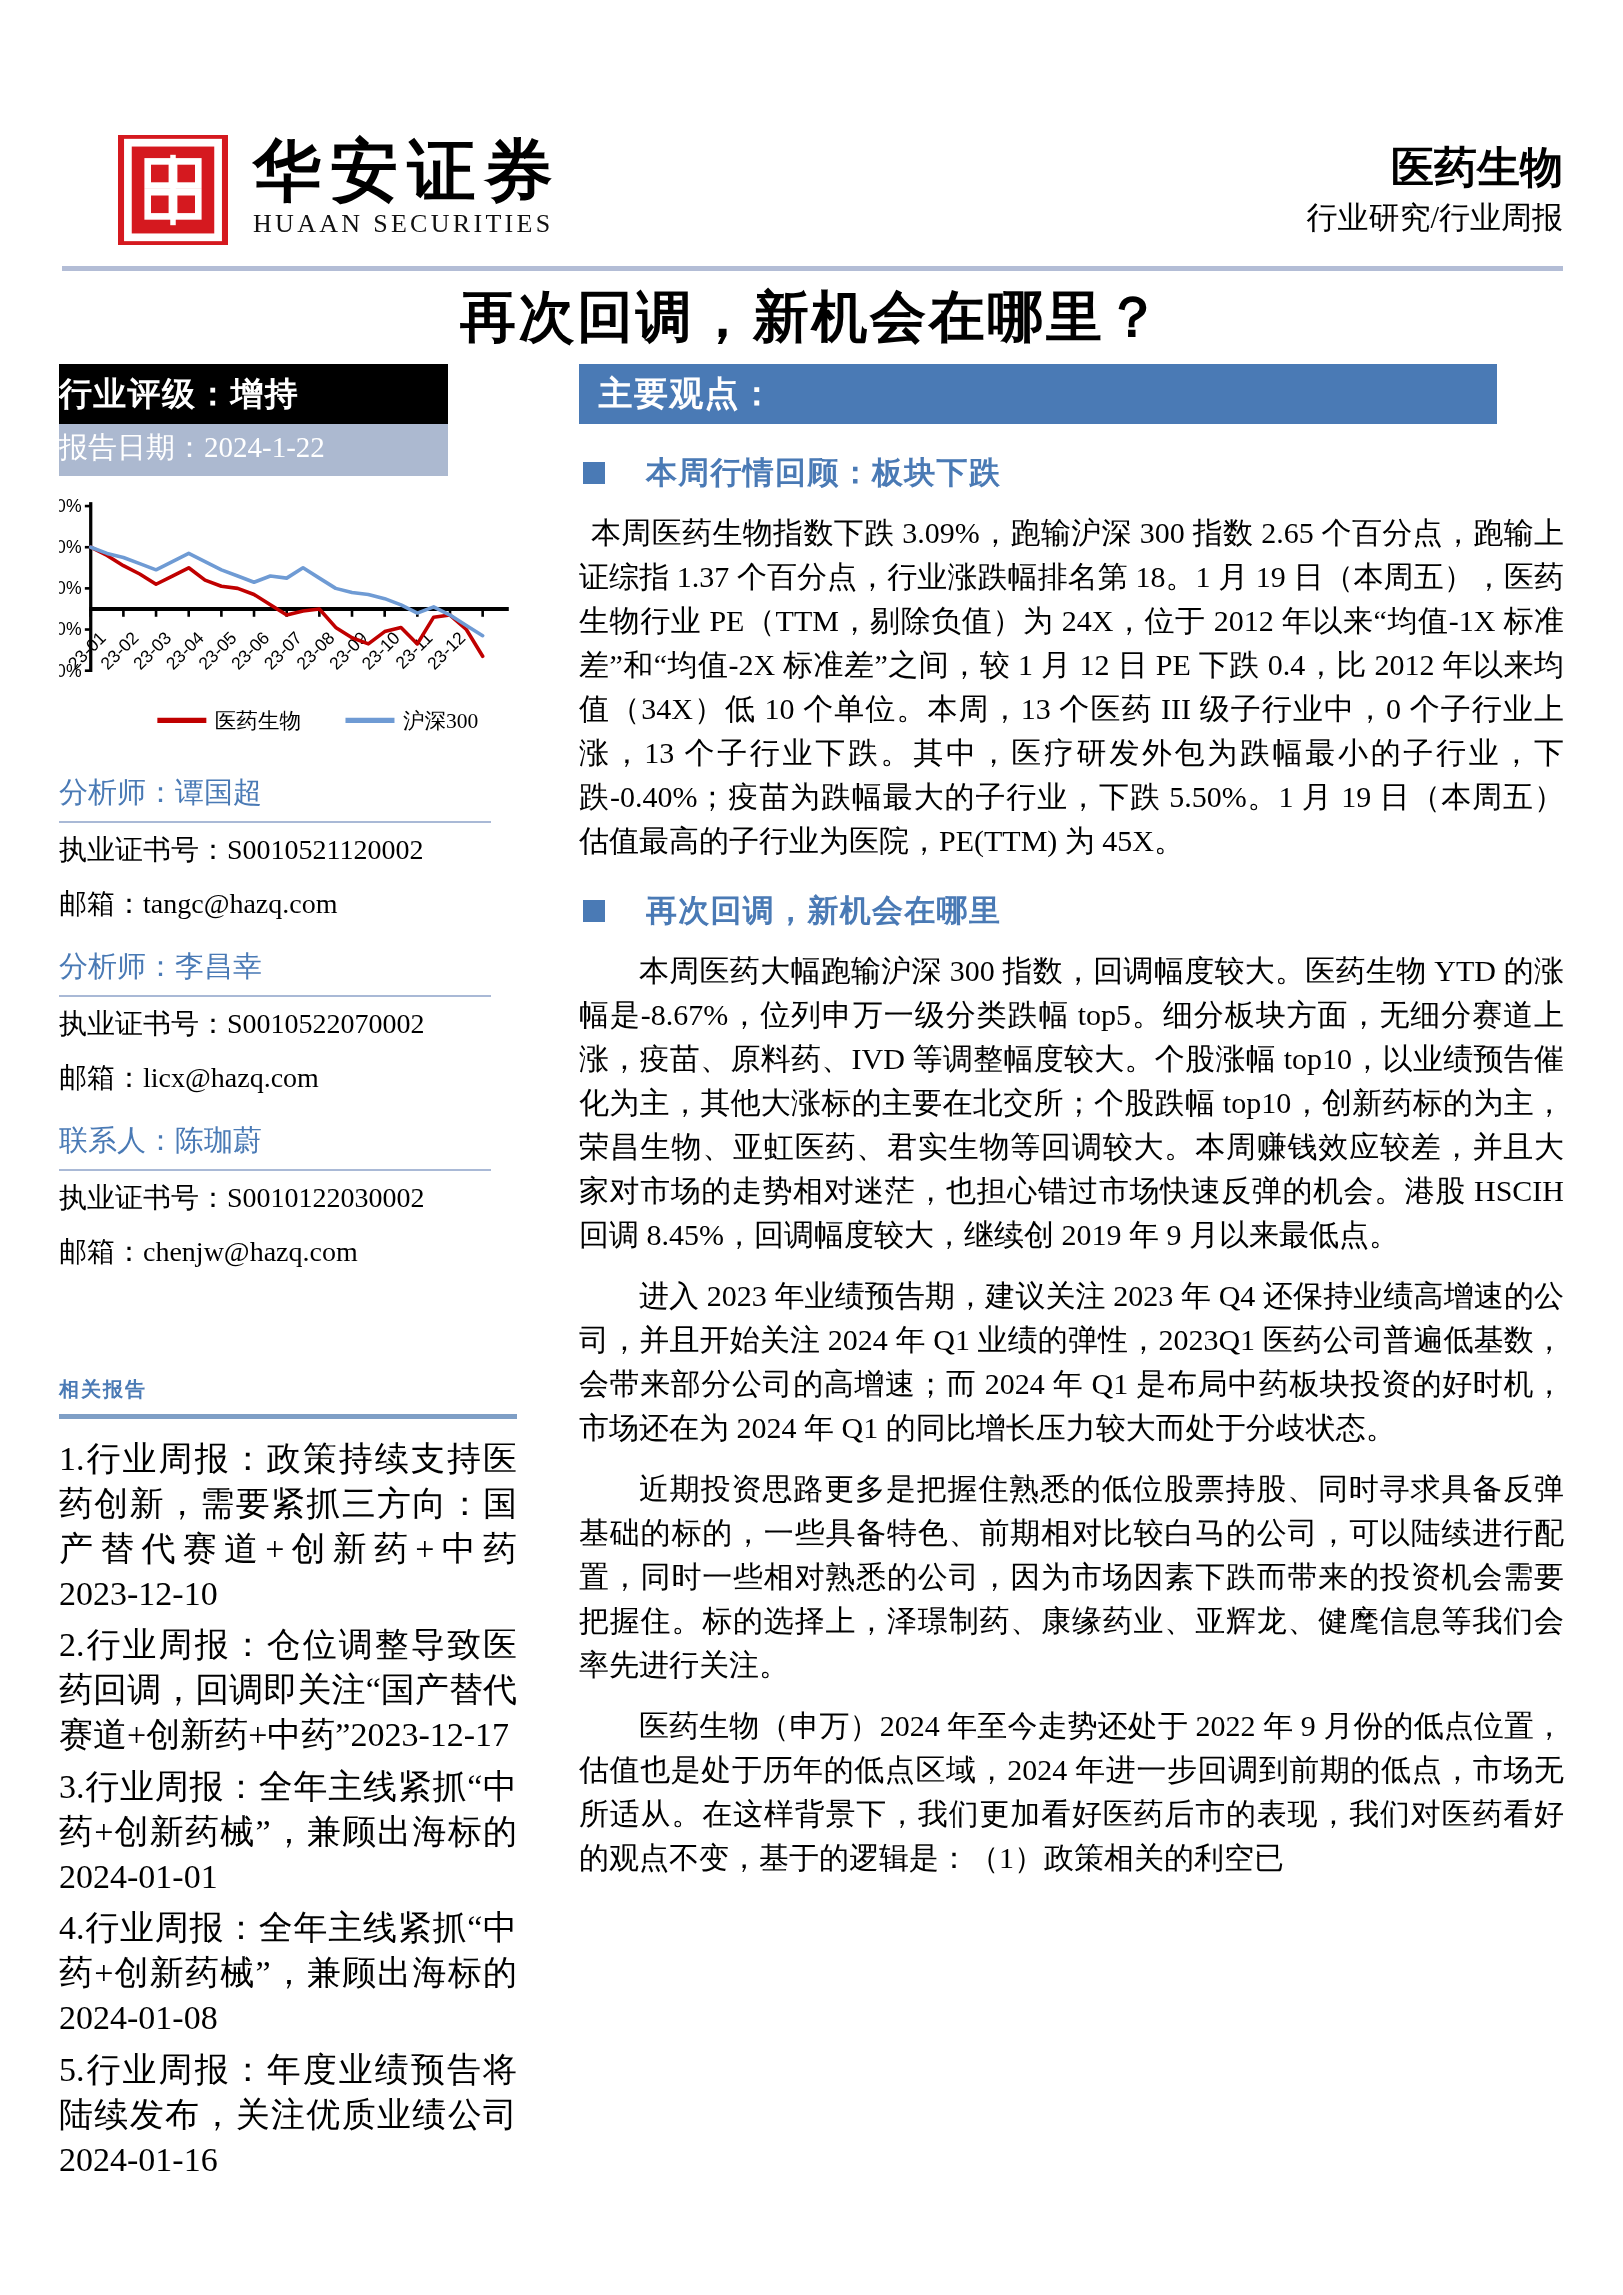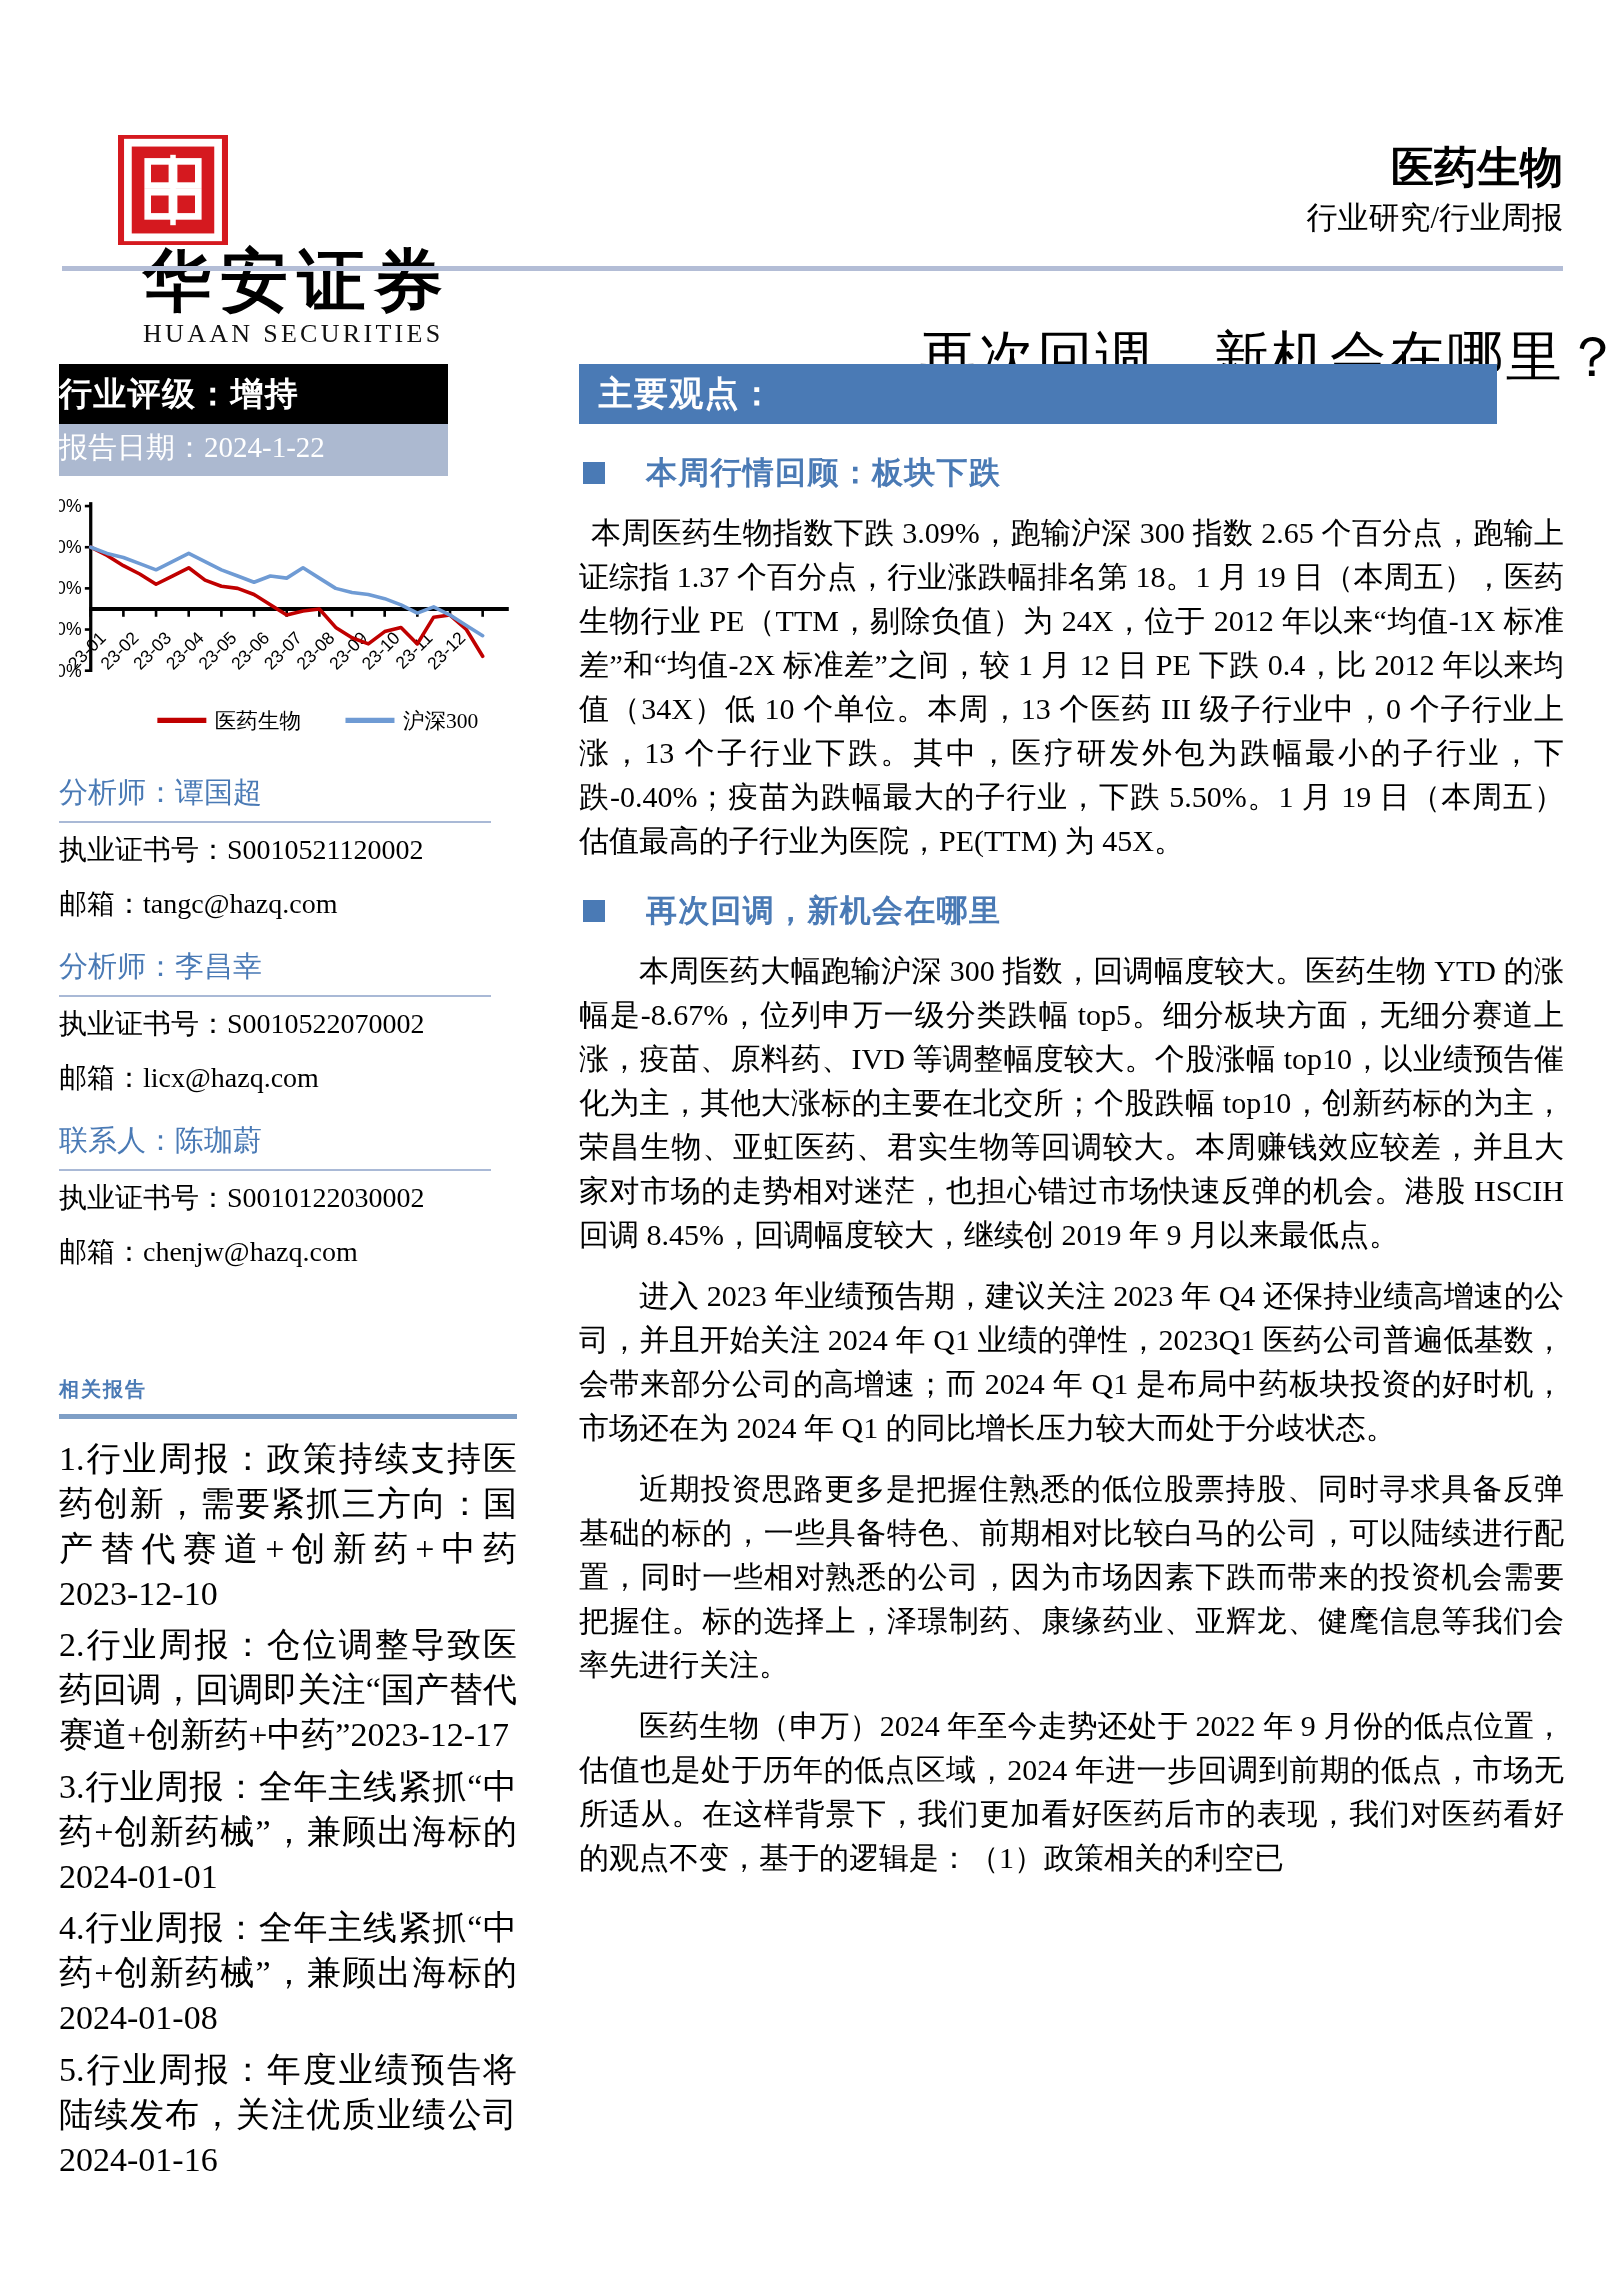--- a/index.html
+++ b/index.html
@@ -4,32 +4,32 @@
 <style>
   * { margin:0; padding:0; box-sizing:border-box; }
   html,body { background:#888; }
   .page {
     position:relative; width:1623px; height:2295px; background:#ffffff;
     font-family:"Liberation Serif", serif; color:#000; overflow:hidden;
     margin:0 auto;
   }
   
   .header { position:absolute; left:62px; right:60px; top:128px; height:131px; }
-  .logo { position:absolute; left:56px; top:6.5px; display:flex; align-items:flex-start;flex-direction:column; }
+  .logo { position:absolute; left:56px; top:6.5px; display:flex; align-items:flex-start; }
   .logo-mark { width:110px; height:110px; }
   .logo-text { margin-left:25px; }
   .logo-cn { font-size:68px; font-weight:bold; letter-spacing:9.2px; line-height:72px; font-family:"Liberation Serif", serif; }
   .logo-en { font-size:26px; letter-spacing:3.3px; line-height:34px; color:#111; }
   .masthead { position:absolute; right:0; top:11.8px; text-align:right; }
   .masthead-industry { font-size:43px; font-weight:bold; line-height:55px; }
   .masthead-sub { font-size:31px; line-height:46px; }
   .header-rule { position:absolute; left:62px; right:60px; top:266px; height:5.2px; background:#b3bdd6; }
   
-  .doc-title { position:absolute; left:0; right:0; top:280px; text-align:right;
-    font-size:56px; font-weight:normal; letter-spacing:2.6px;margin-top:40px; }
+  .doc-title { position:absolute; left:0; right:0; top:280px; text-align:center;
+    font-size:56px; font-weight:bold; letter-spacing:2.6px; }
   
   .columns { position:absolute; left:59px; top:364px; width:1505px; display:flex; }
   .left-col { width:458px; flex:none; }
   .right-col { flex:none; width:985px; margin-left:62px; }
   
   .rating-bar { width:389px; height:60px; background:#000000; color:#fff;
     font-size:33px; font-weight:bold; line-height:60px; letter-spacing:1.3px; }
   .date-bar { width:389px; height:52px; background:#acb9d0; color:#fff;
     font-size:29px; line-height:46px; }
   .chart-wrap { margin-top:17px; width:458px; }

